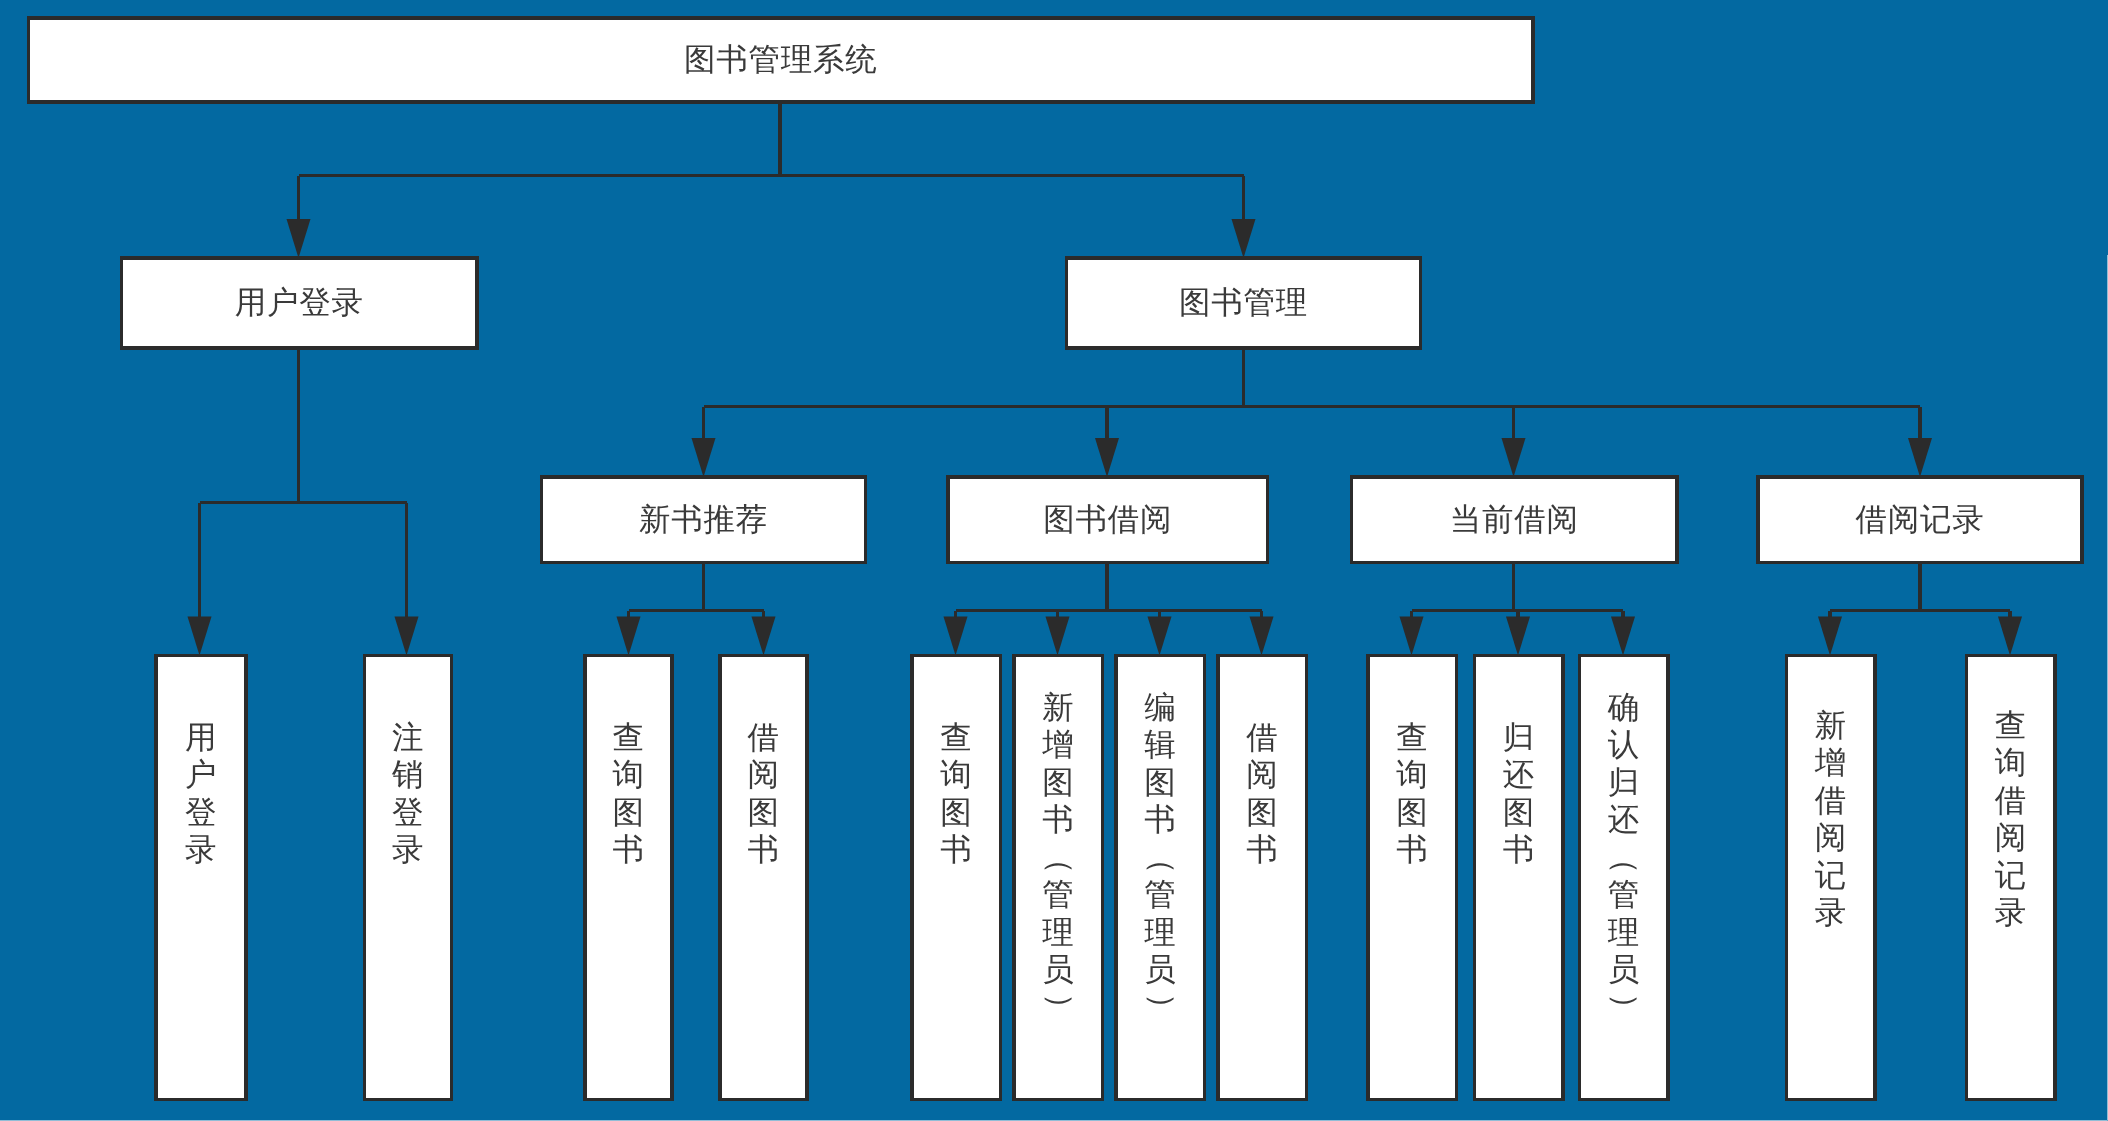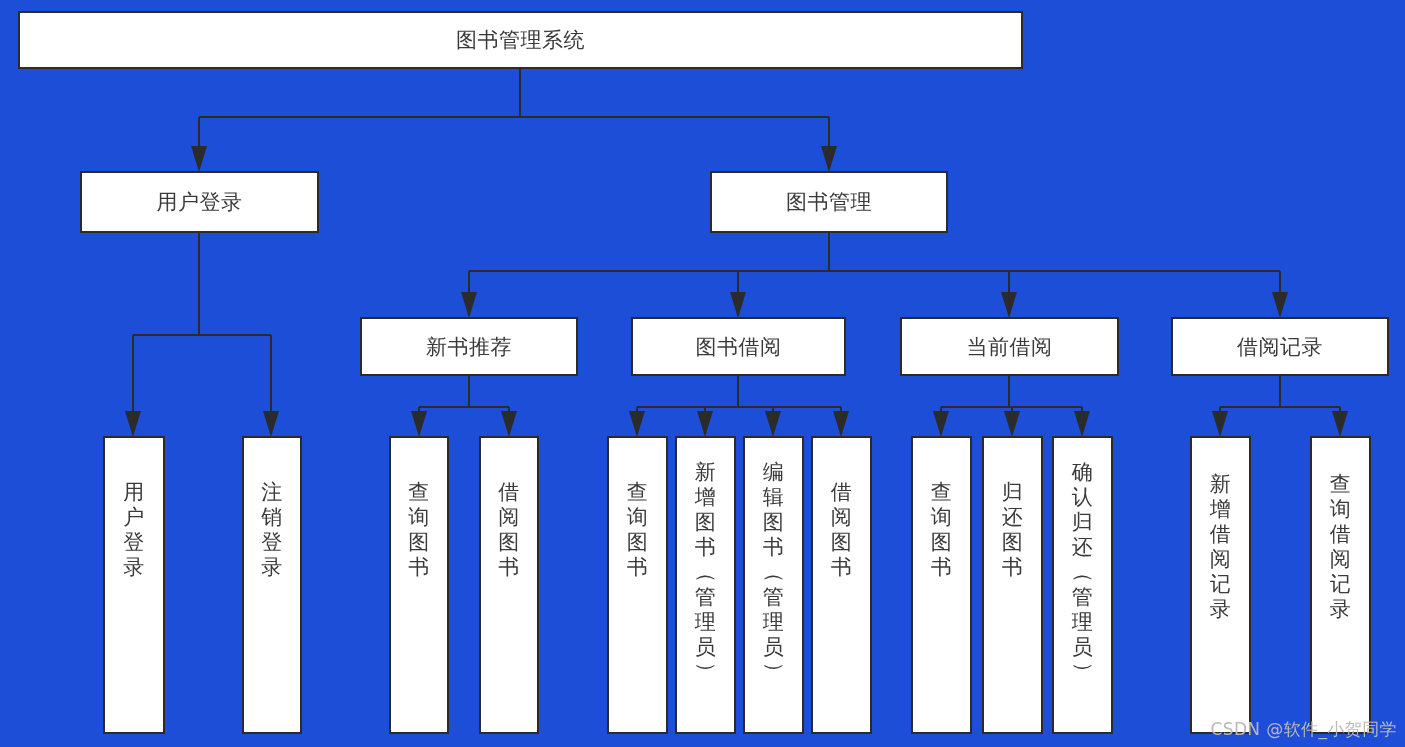--- a/index.html
+++ b/index.html
@@ -11,21 +11,21 @@
   body {
     width: 1405px;
     height: 747px;
     font-family: "DejaVu Sans", "Liberation Sans", sans-serif;
     overflow: hidden;
   }
   #diagram-root {
     position: relative;
     width: 1405px;
     height: 747px;
-    background: #1d4ed8;
+    background: #0369a1;
   }
   svg.diagram-svg {
     position: absolute;
     top: 0;
     left: 0;
     width: 1405px;
     height: 747px;
     display: block;
   }
   .node-rect {
@@ -279,14 +279,13 @@
           <rect x="1311" y="437" width="59" height="296" class="node-rect"></rect>
           <text x="1340.5" y="484.62" class="node-label-v">查</text>
           <text x="1340.5" y="509.62" class="node-label-v">询</text>
           <text x="1340.5" y="534.62" class="node-label-v">借</text>
           <text x="1340.5" y="559.62" class="node-label-v">阅</text>
           <text x="1340.5" y="584.62" class="node-label-v">记</text>
           <text x="1340.5" y="609.62" class="node-label-v">录</text>
         </g>
       </g>
   </svg>
-  <div class="watermark-text">CSDN @软件_小贺同学</div>
 </div>
 
 </body></html>

